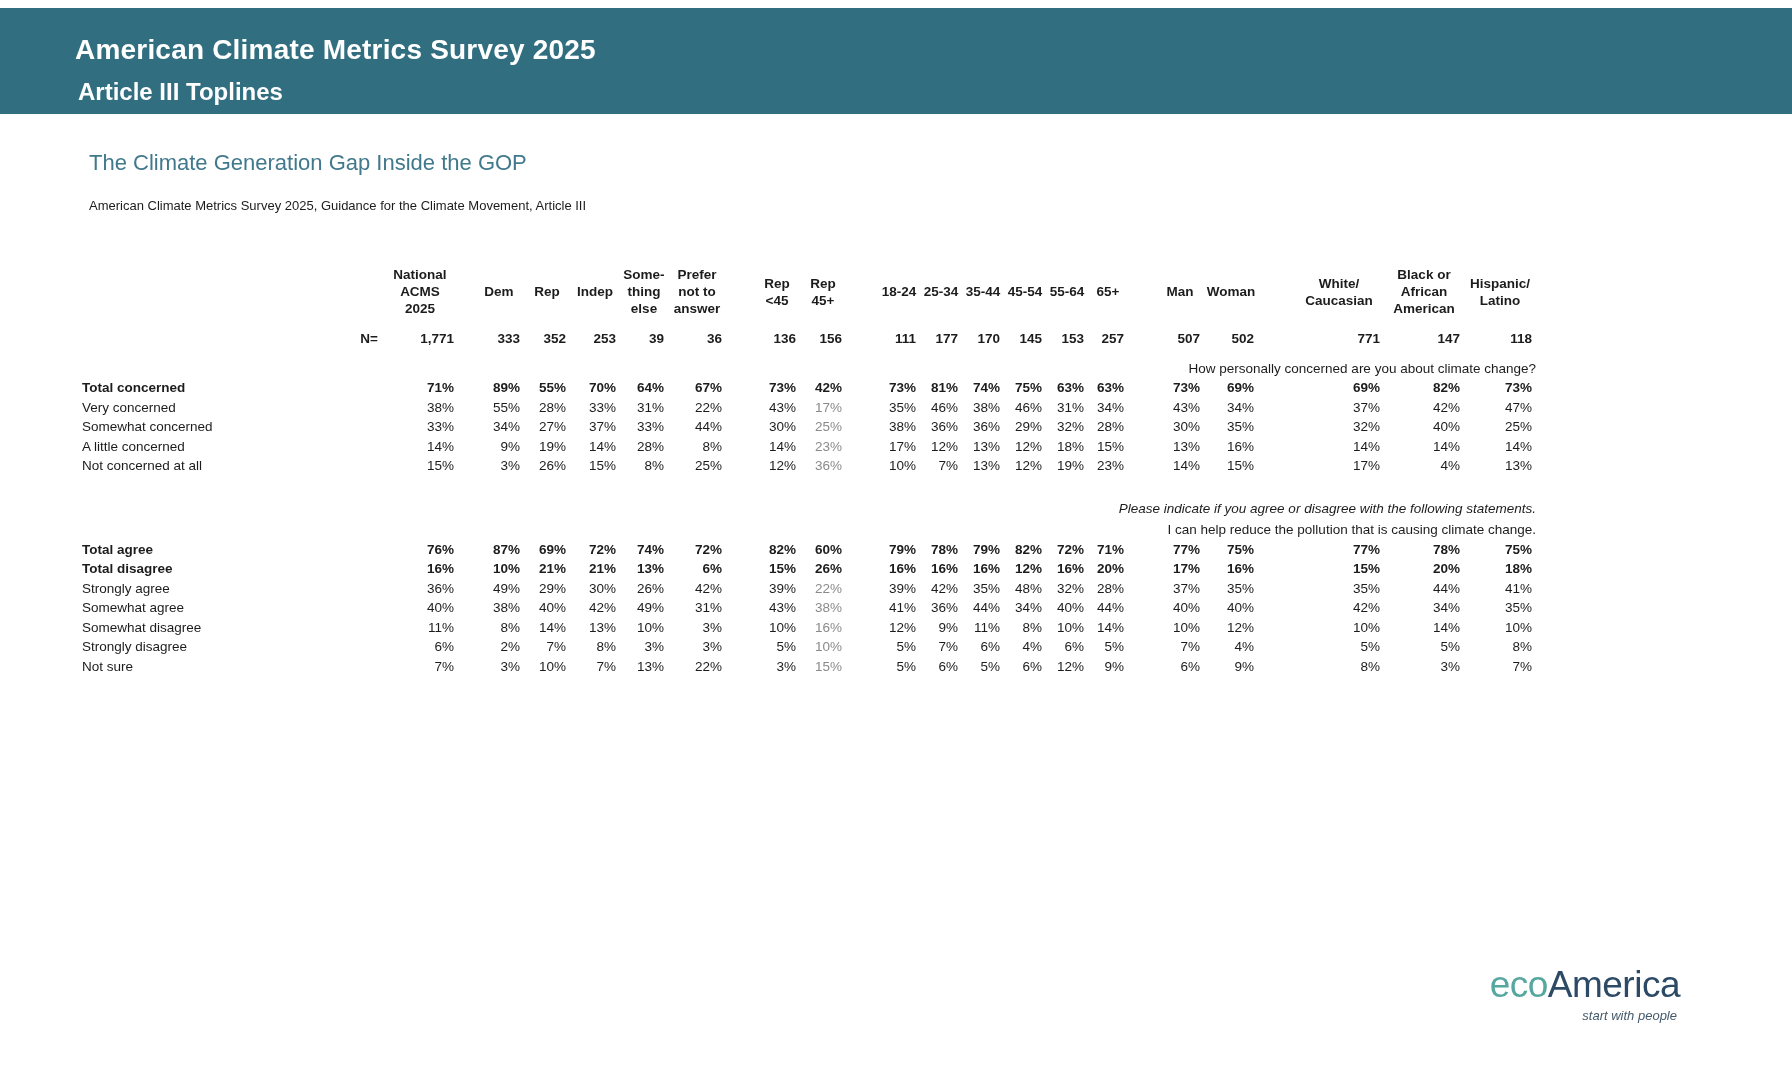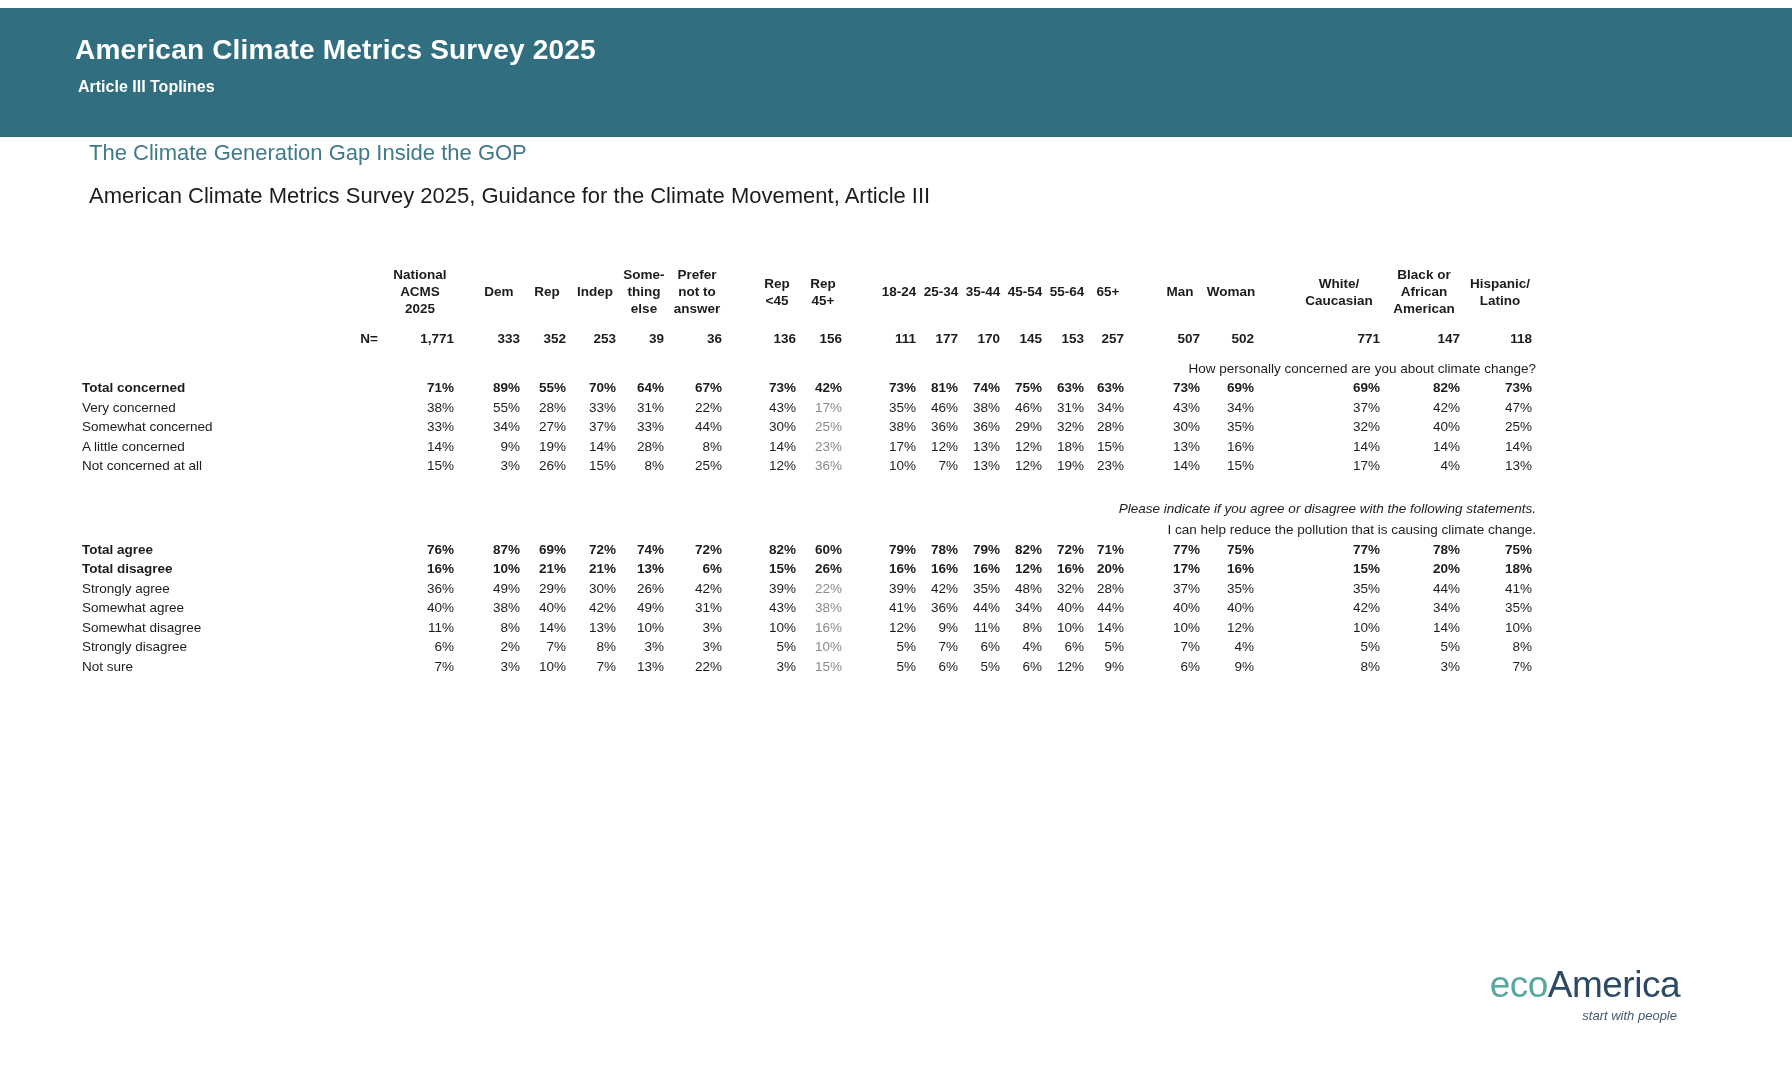--- a/index.html
+++ b/index.html
@@ -1,22 +1,22 @@
 <!DOCTYPE html>
 <html><head>
 <meta charset="utf-8">
 <style>
   html,body{margin:0;padding:0;background:#fff;}
   body{width:1792px;height:1088px;position:relative;font-family:"Liberation Sans",sans-serif;color:#1c1c1c;overflow:hidden;}
-  .band{position:absolute;top:8px;left:0;width:1792px;height:129px;background:#316f80;}
+  .band{position:absolute;top:8px;left:0;width:1792px;height:106px;background:#316f80;}
   .band .title{margin:0;padding:26px 0 0 75px;font-size:28px;font-weight:700;color:#ffffff;letter-spacing:.2px;}
-  .band .subtitle{margin:0;padding:12px 8px 0 78px;font-size:16px;font-weight:700;color:#ffffff;}
-  .intro{position:absolute;top:140px;left:89px;}
+  .band .subtitle{margin:0;padding:12px 8px 0 78px;font-size:24px;font-weight:700;color:#ffffff;}
+  .intro{position:absolute;top:150px;left:89px;}
   .intro .heading{margin:0 0 16px 0;font-size:22px;font-weight:400;color:#41798c;}
-  .intro p{margin:0;font-size:22px;line-height:27px;color:#1c1c1c;}
+  .intro p{margin:0;font-size:13px;line-height:27px;color:#1c1c1c;}
   .table-wrap{position:absolute;top:266px;left:82px;}
   table{border-collapse:collapse;table-layout:fixed;}
   th,td{padding:0;font-size:13.5px;white-space:nowrap;vertical-align:bottom;}
   thead th{font-weight:700;line-height:17px;text-align:center;vertical-align:middle;padding-bottom:12px;}
   td{line-height:19.5px;}
   .num{text-align:right;padding-right:4px;}
   .rowlabel{text-align:left;}
   .bold{font-weight:700;}
   .gray{color:#8a8a8a;}
   .n-row td{font-weight:700;padding-bottom:8px;}

